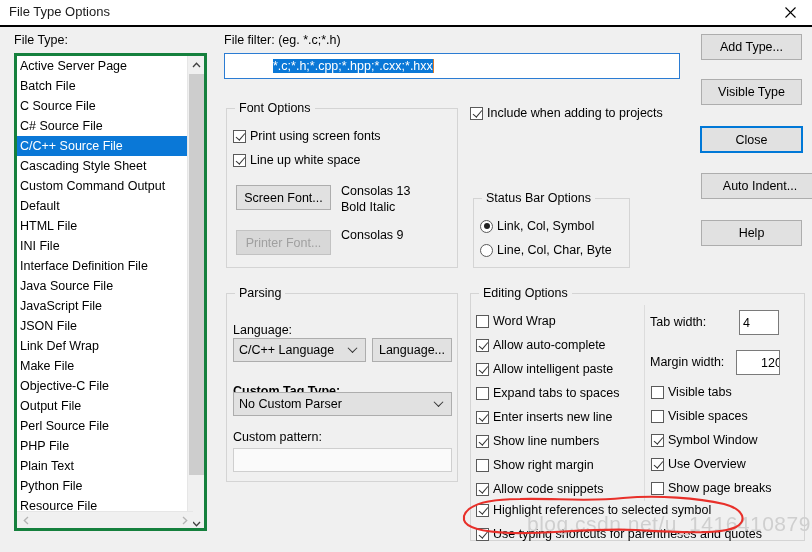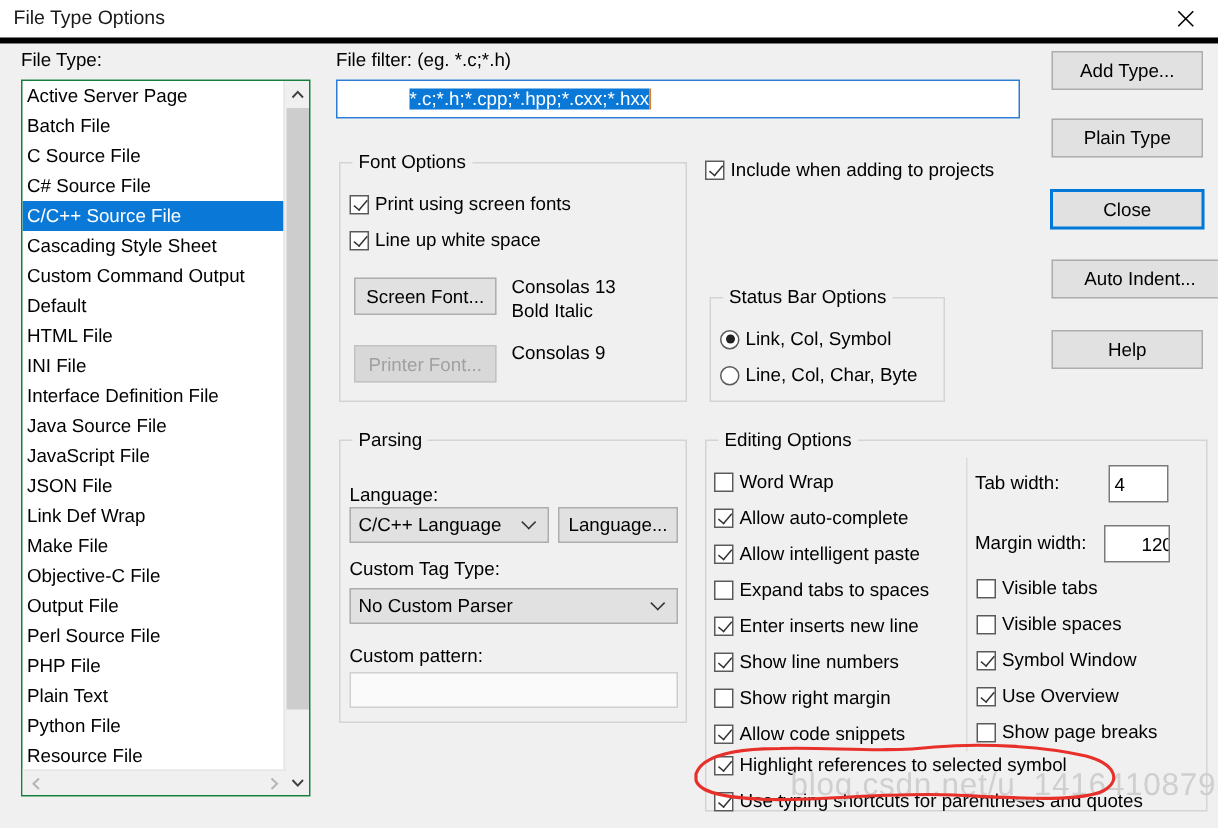--- a/index.html
+++ b/index.html
@@ -18,21 +18,21 @@
     width: 812px; height: 552px;
     position: relative;
     background: #f0f0f0;
   }
 
   
   .titlebar {
     position: absolute; left: 0; top: 0;
     width: 812px; height: 25px;
     background: #ffffff;
-    border-bottom: 4px solid #000000;
+    border-bottom: 2px solid #000000;
   }
   .titlebar .title {
     position: absolute; left: 9px; top: 4px;
     font-size: 13px; color: #1a1a1a;
     white-space: nowrap;
   }
   .titlebar .closebtn {
     position: absolute; right: 0px; top: 0px;
     width: 44px; height: 24px;
     display: flex; align-items: center; justify-content: center;
@@ -180,21 +180,21 @@
     border-radius: 50%;
     background: #222;
   }
 
   
   .listbox {
     position: absolute;
     left: 14px; top: 53px;
     width: 193px; height: 478px;
     background: #ffffff;
-    border: 1px solid #15803d;
+    border: 3px solid #15803d;
     box-sizing: border-box;
     overflow: hidden;
   }
   .listitems {
     position: absolute;
     left: 0; top: 0;
     width: 176px;
   }
   .listitem {
     height: 20px;
@@ -340,21 +340,21 @@
     </div>
   </div>
 
   <div class="lbl" style="left:224px; top:33px;">File filter: (eg. *.c;*.h)</div>
   <div class="txt focus" style="left:224px; top:53px; width:456px; height:26px;padding-left:48px;">
     <span class="sel">*.c;*.h;*.cpp;*.hpp;*.cxx;*.hxx</span>
       <span class="caret"></span>
   </div>
 
   <div class="btn" style="left:701px; top:34px; width:101px; height:26px;">Add Type...</div>
-  <div class="btn" style="left:701px; top:79px; width:101px; height:26px;">Plain Type</div>
+  <div class="btn" style="left:701px; top:79px; width:101px; height:26px;">Visible Type</div>
   <div class="btn focused" style="left:700px; top:126px; width:103px; height:27px;">Close</div>
   <div class="btn" style="left:701px; top:173px; width:118px; height:26px;">Auto Indent...</div>
   <div class="btn" style="left:701px; top:220px; width:101px; height:26px;">Help</div>
 
   <div class="group" style="left:226px; top:108px; width:232px; height:160px;">
     <div class="gtitle">Font Options</div>
   </div>
   <div class="cb checked" style="left:233px; top:129px;">
     <span class="box"></span>
     <span>Print using screen fonts</span>
@@ -389,21 +389,21 @@
   <div class="group" style="left:226px; top:293px; width:232px; height:189px;">
     <div class="gtitle">Parsing</div>
   </div>
   <div class="lbl" style="left:233px; top:323px;">Language:</div>
   <div class="combo" style="left:233px; top:338px; width:133px; height:24px;">
     <span>C/C++ Language</span>
     <span class="arrow"></span>
   </div>
   <div class="btn" style="left:372px; top:338px; width:80px; height:24px;">Language...</div>
 
-  <div class="lbl" style="left:233px; top:372px;">Custom Tag Type:</div>
+  <div class="lbl" style="left:233px; top:384px;font-weight:bold;">Custom Tag Type:</div>
   <div class="combo" style="left:233px; top:392px; width:219px; height:24px;">
     <span>No Custom Parser</span>
     <span class="arrow"></span>
   </div>
 
   <div class="lbl" style="left:233px; top:430px;">Custom pattern:</div>
   <div class="txt" style="left:233px; top:448px; width:219px; height:24px; border-color:#cfcfcf; background:#fafafa;">
     <span></span>
   </div>
 

